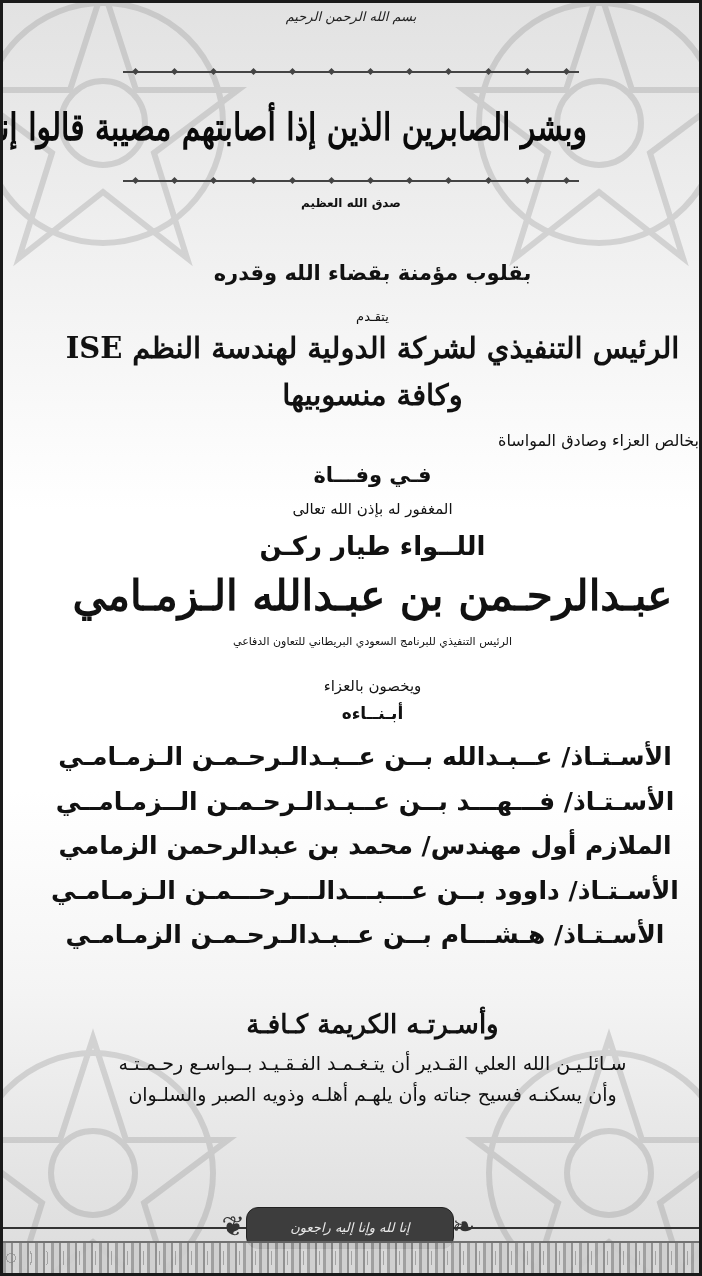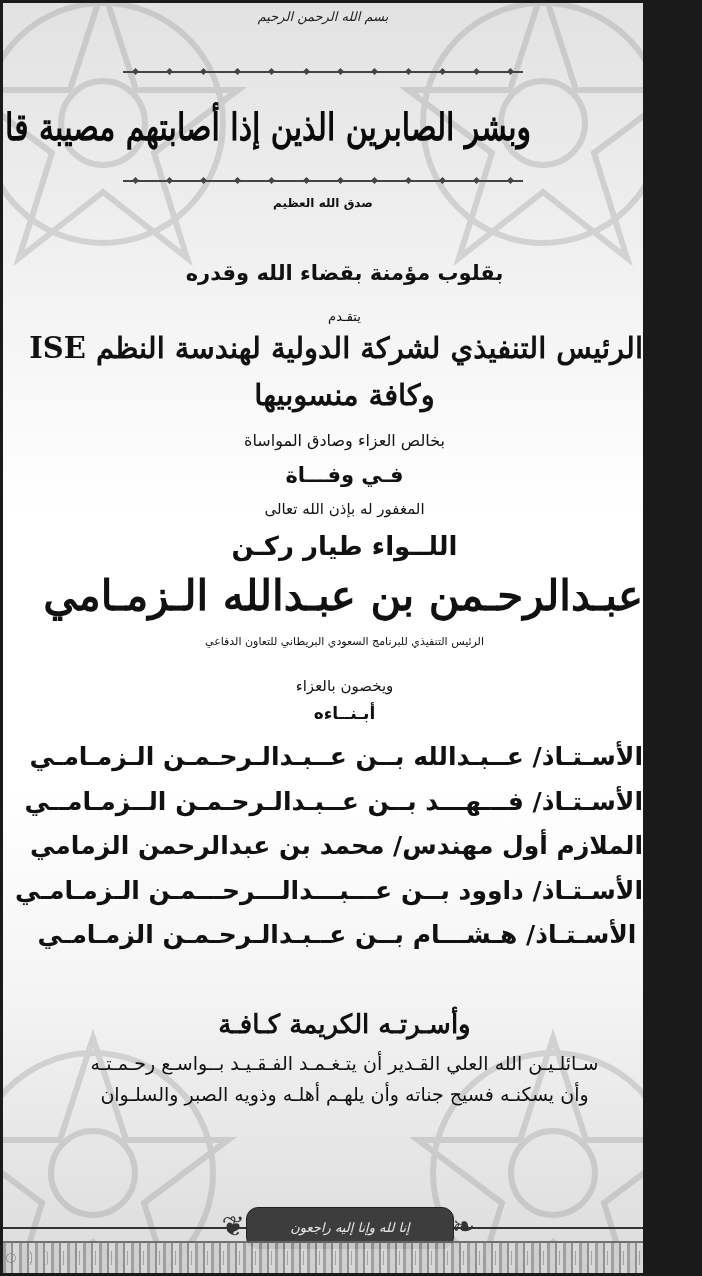--- a/index.html
+++ b/index.html
@@ -1,18 +1,18 @@
 <!DOCTYPE html>
 <html><head>
 <meta charset="utf-8">
 <style>
   html, body { margin: 0; padding: 0; }
   body { width: 702px; height: 1276px; overflow: hidden; background: #1a1a1a; }
   .page {
-    position: relative; width: 640px; height: 1270px; margin: 3px;
+    position: relative; width: 696px; height: 1270px; margin: 3px;
     background: linear-gradient(180deg, #e2e2e2 0%, #f2f2f2 22%, #ffffff 40%, #ffffff 62%, #f4f4f4 78%, #e4e4e4 92%, #dcdcdc 100%);
     overflow: hidden; direction: rtl; text-align: center;
     font-family: "DejaVu Sans", sans-serif; color: #111;
   }
   .rosette { position: absolute; width: 300px; height: 300px; border-radius: 50%; opacity: 0.28; pointer-events: none; }
   .rosette svg { width: 100%; height: 100%; }
   .ros-tl { left: -50px; top: -30px; }
   .ros-tr { right: -50px; top: -30px; }
   .ros-bl { left: -60px; top: 1020px; }
   .ros-br { right: -60px; top: 1020px; }
@@ -29,21 +29,21 @@
     font-family: "DejaVu Serif", serif; font-weight: bold; font-size: 30px; line-height: 96px;
     white-space: nowrap; letter-spacing: -1px; color: #0a0a0a; transform: scaleY(1.25);
   }
   .sadaqa { position: absolute; top: 193px; left: 0; right: 0; font-size: 12px; font-weight: bold; }
 
   .block { position: absolute; left: 0; right: 0; white-space: nowrap; padding-left: 43px; }
   .l1 { top: 258px; font-size: 21px; font-weight: bold; }
   .l2 { top: 306px; font-size: 13px; }
   .l3 { top: 328px; font-size: 29px; font-weight: bold; font-family: "DejaVu Serif", serif; }
   .l4 { top: 375px; font-size: 29px; font-weight: bold; font-family: "DejaVu Serif", serif; }
-  .l5 { top: 428px; font-size: 16px; }
+  .l5 { top: 428px; font-size: 16px; text-align: right; }
   .l6 { top: 460px; font-size: 21px; font-weight: bold; }
   .l7 { top: 497px; font-size: 15px; }
   .l8 { top: 528px; font-size: 26px; font-weight: bold; }
   .l9 { top: 568px; font-size: 42px; font-weight: bold; font-family: "DejaVu Serif", serif; letter-spacing: 1px; }
   .l10 { top: 632px; font-size: 11px; text-align: center; }
   .l11 { top: 674px; font-size: 15px; }
   .l12 { top: 700px; font-size: 17px; font-weight: bold; }
   .sons { position: absolute; top: 732px; left: 0; right: 0; }
   .son { height: 44.5px; line-height: 44.5px; font-size: 25px; font-weight: bold; white-space: nowrap; padding-left: 28px; }
   .l13 { top: 1006px; font-size: 26px; font-weight: bold; font-family: "DejaVu Serif", serif; }

